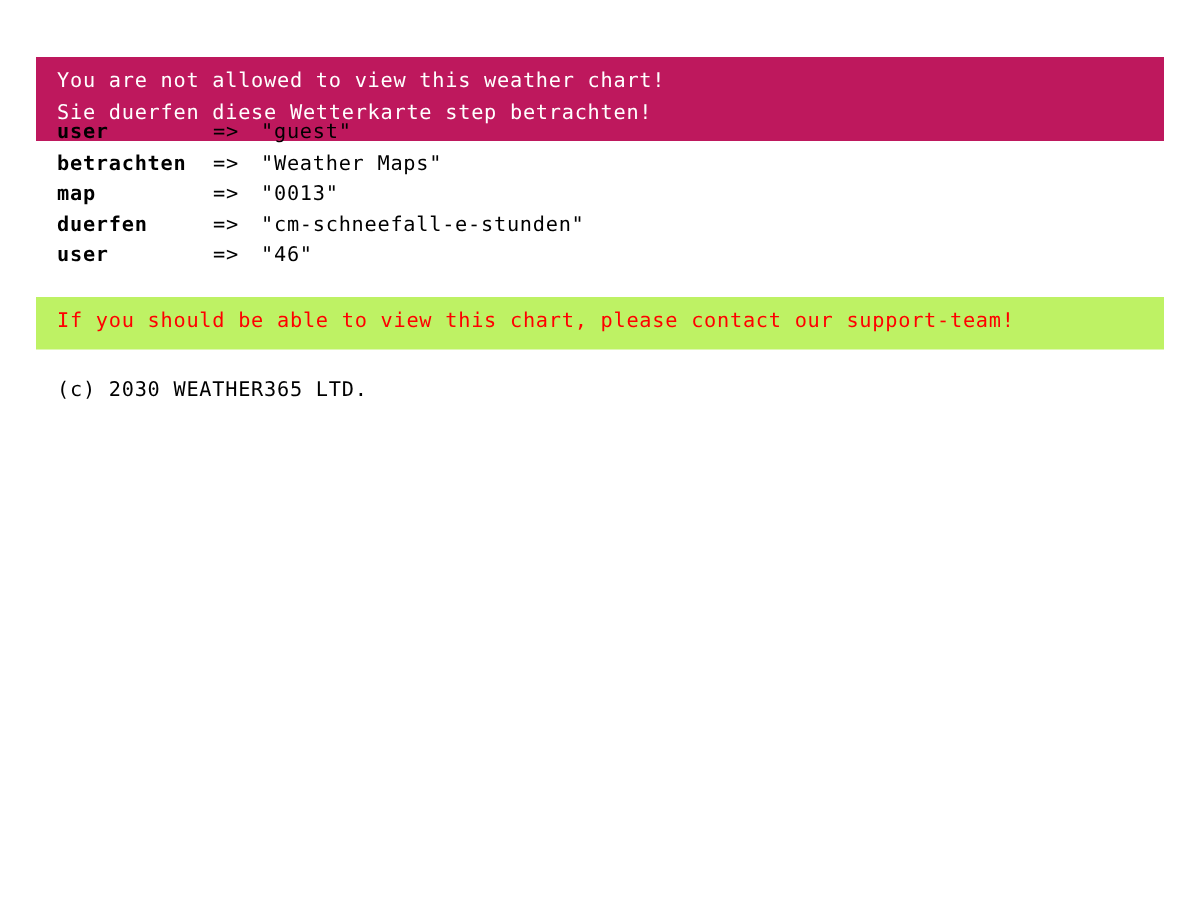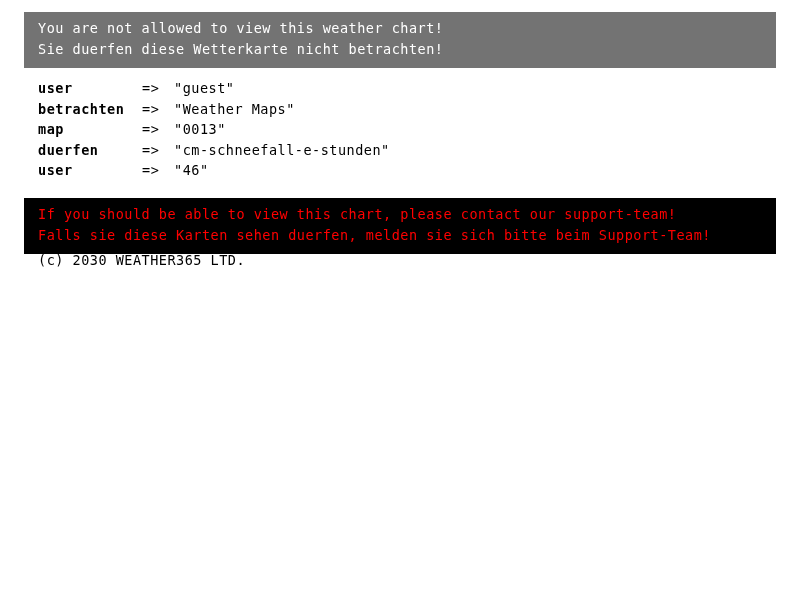--- a/index.html
+++ b/index.html
@@ -26,27 +26,27 @@
     position: absolute;
     left: 24px;
     width: 752px;
     box-sizing: border-box;
     padding: 6px 14px 8px 14px;
     font-size: 13.5px;
     line-height: 21px;
     letter-spacing: 0.5px;
   }
   .banner-error {
-    top: 12px;
-    background: #737373;
+    top: 38px;
+    background: #be185d;
     color: #ffffff;
   }
   .banner-ok {
     top: 198px;
-    background: #000000;
+    background: #bef264;
     color: #ff0000;
   }
   .banner-line {
     white-space: pre;
   }
   .fields {
     position: absolute;
     left: 38px;
     top: 78px;
     font-size: 13.5px;
@@ -83,21 +83,21 @@
     white-space: pre;
   }
 </style>
 </head>
 <body>
 
 <div class="page">
 
   <div class="banner banner-error">
     <div class="banner-line">You are not allowed to view this weather chart!</div>
-    <div class="banner-line">Sie duerfen diese Wetterkarte nicht betrachten!</div>
+    <div class="banner-line">Sie duerfen diese Wetterkarte step betrachten!</div>
   </div>
 
   <div class="fields">
     <div class="field-row">
       <span class="field-key">user</span>
       <span class="field-arrow">=&gt;</span>
       <span class="field-val">"guest"</span>
     </div>
     <div class="field-row">
       <span class="field-key">betrachten</span>
@@ -116,20 +116,19 @@
     </div>
     <div class="field-row">
       <span class="field-key">user</span>
       <span class="field-arrow">=&gt;</span>
       <span class="field-val">"46"</span>
     </div>
   </div>
 
   <div class="banner banner-ok">
     <div class="banner-line">If you should be able to view this chart, please contact our support-team!</div>
-    <div class="banner-line">Falls sie diese Karten sehen duerfen, melden sie sich bitte beim Support-Team!</div>
   </div>
 
   <div class="footer">
     <span>(c) 2030 WEATHER365 LTD.</span>
   </div>
 
 </div>
 
 </body></html>

